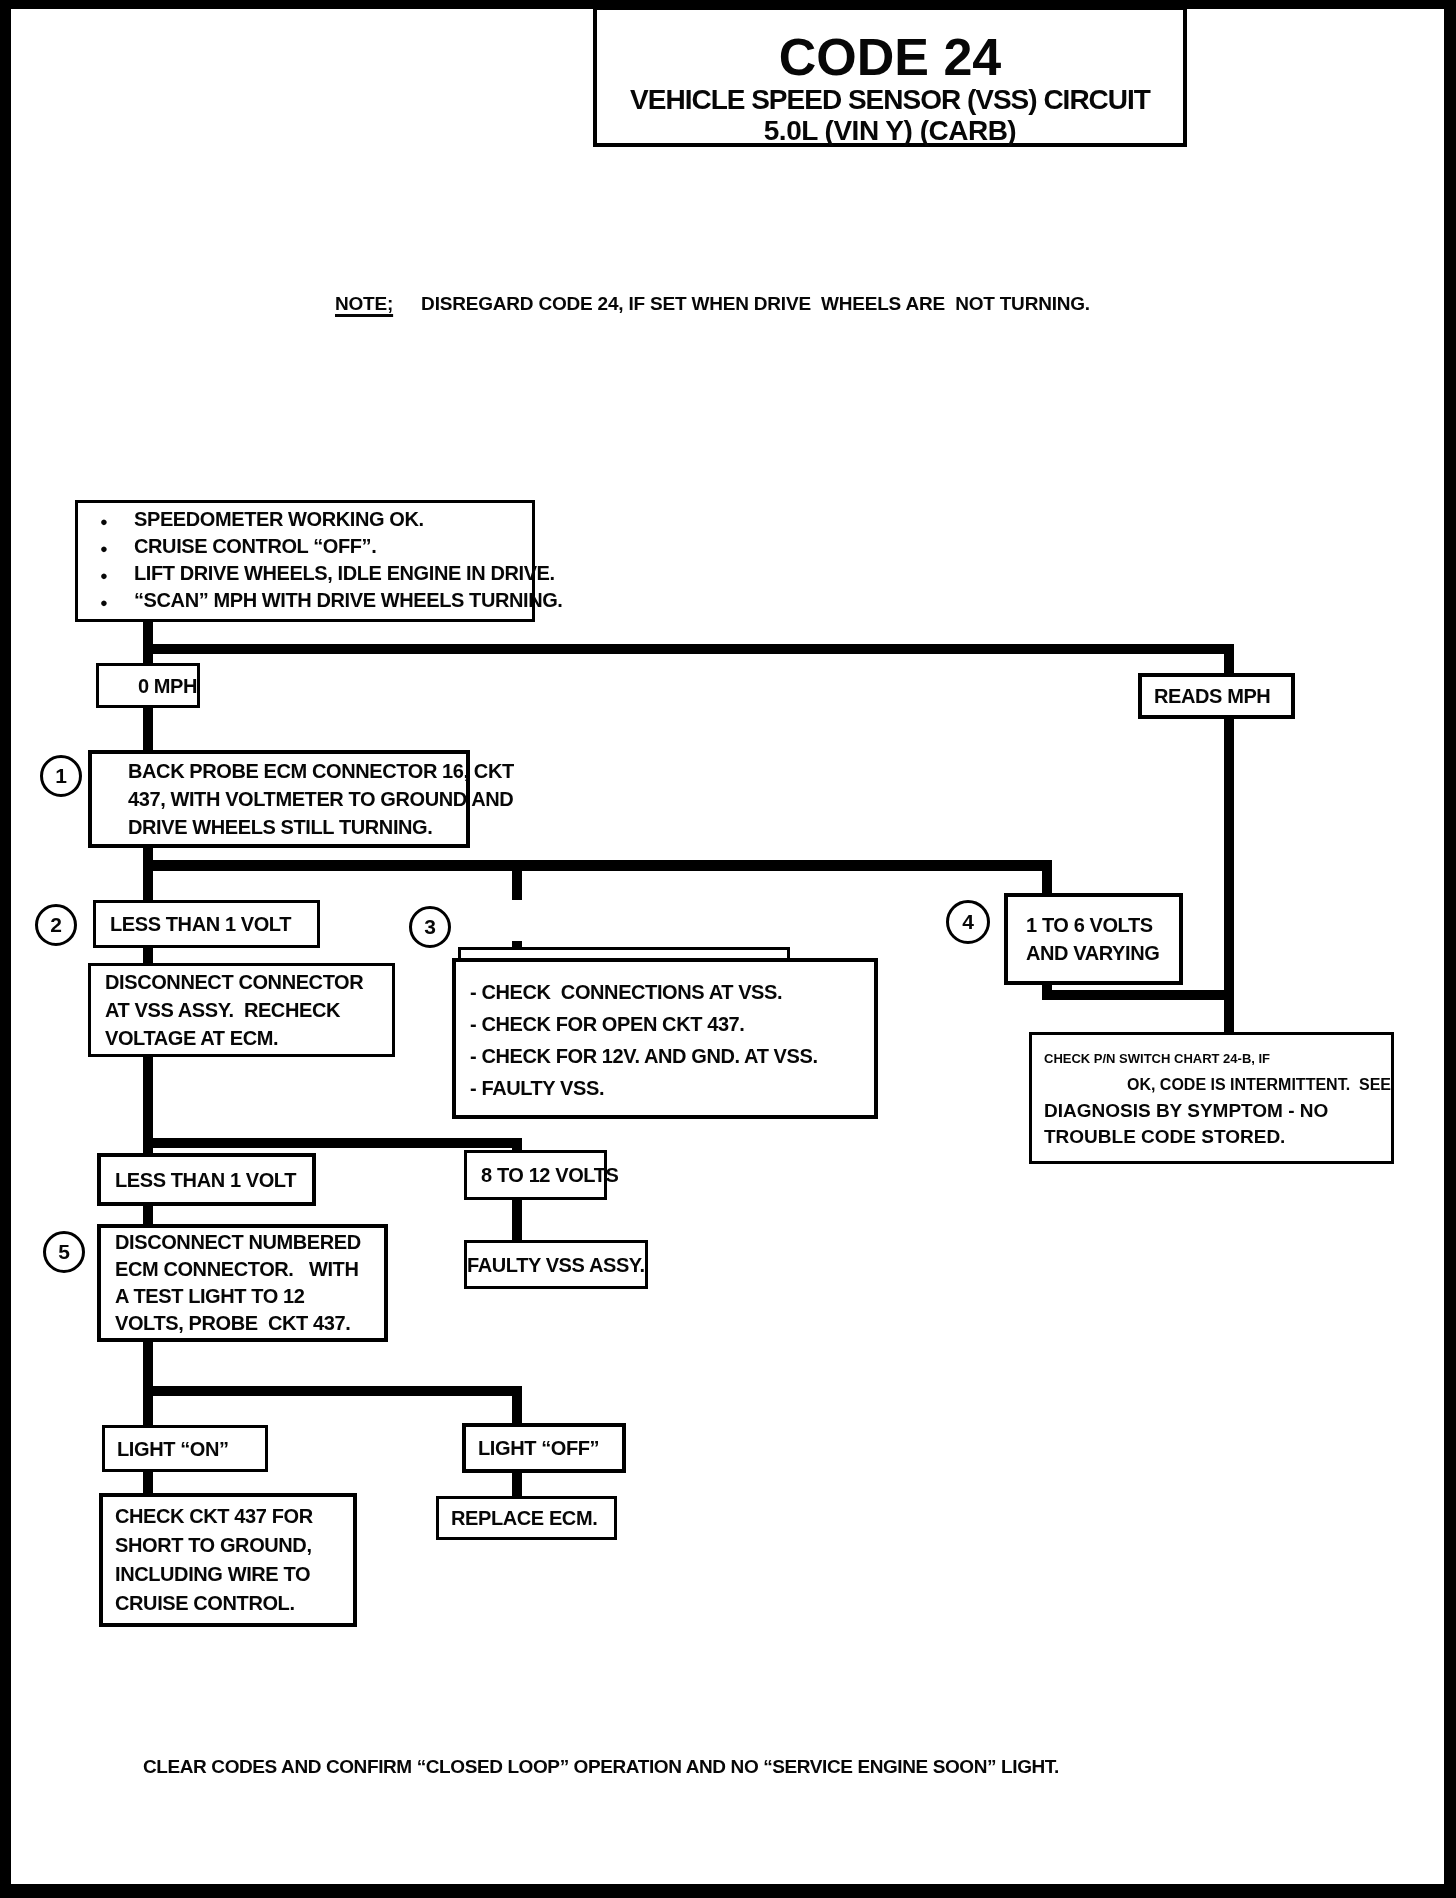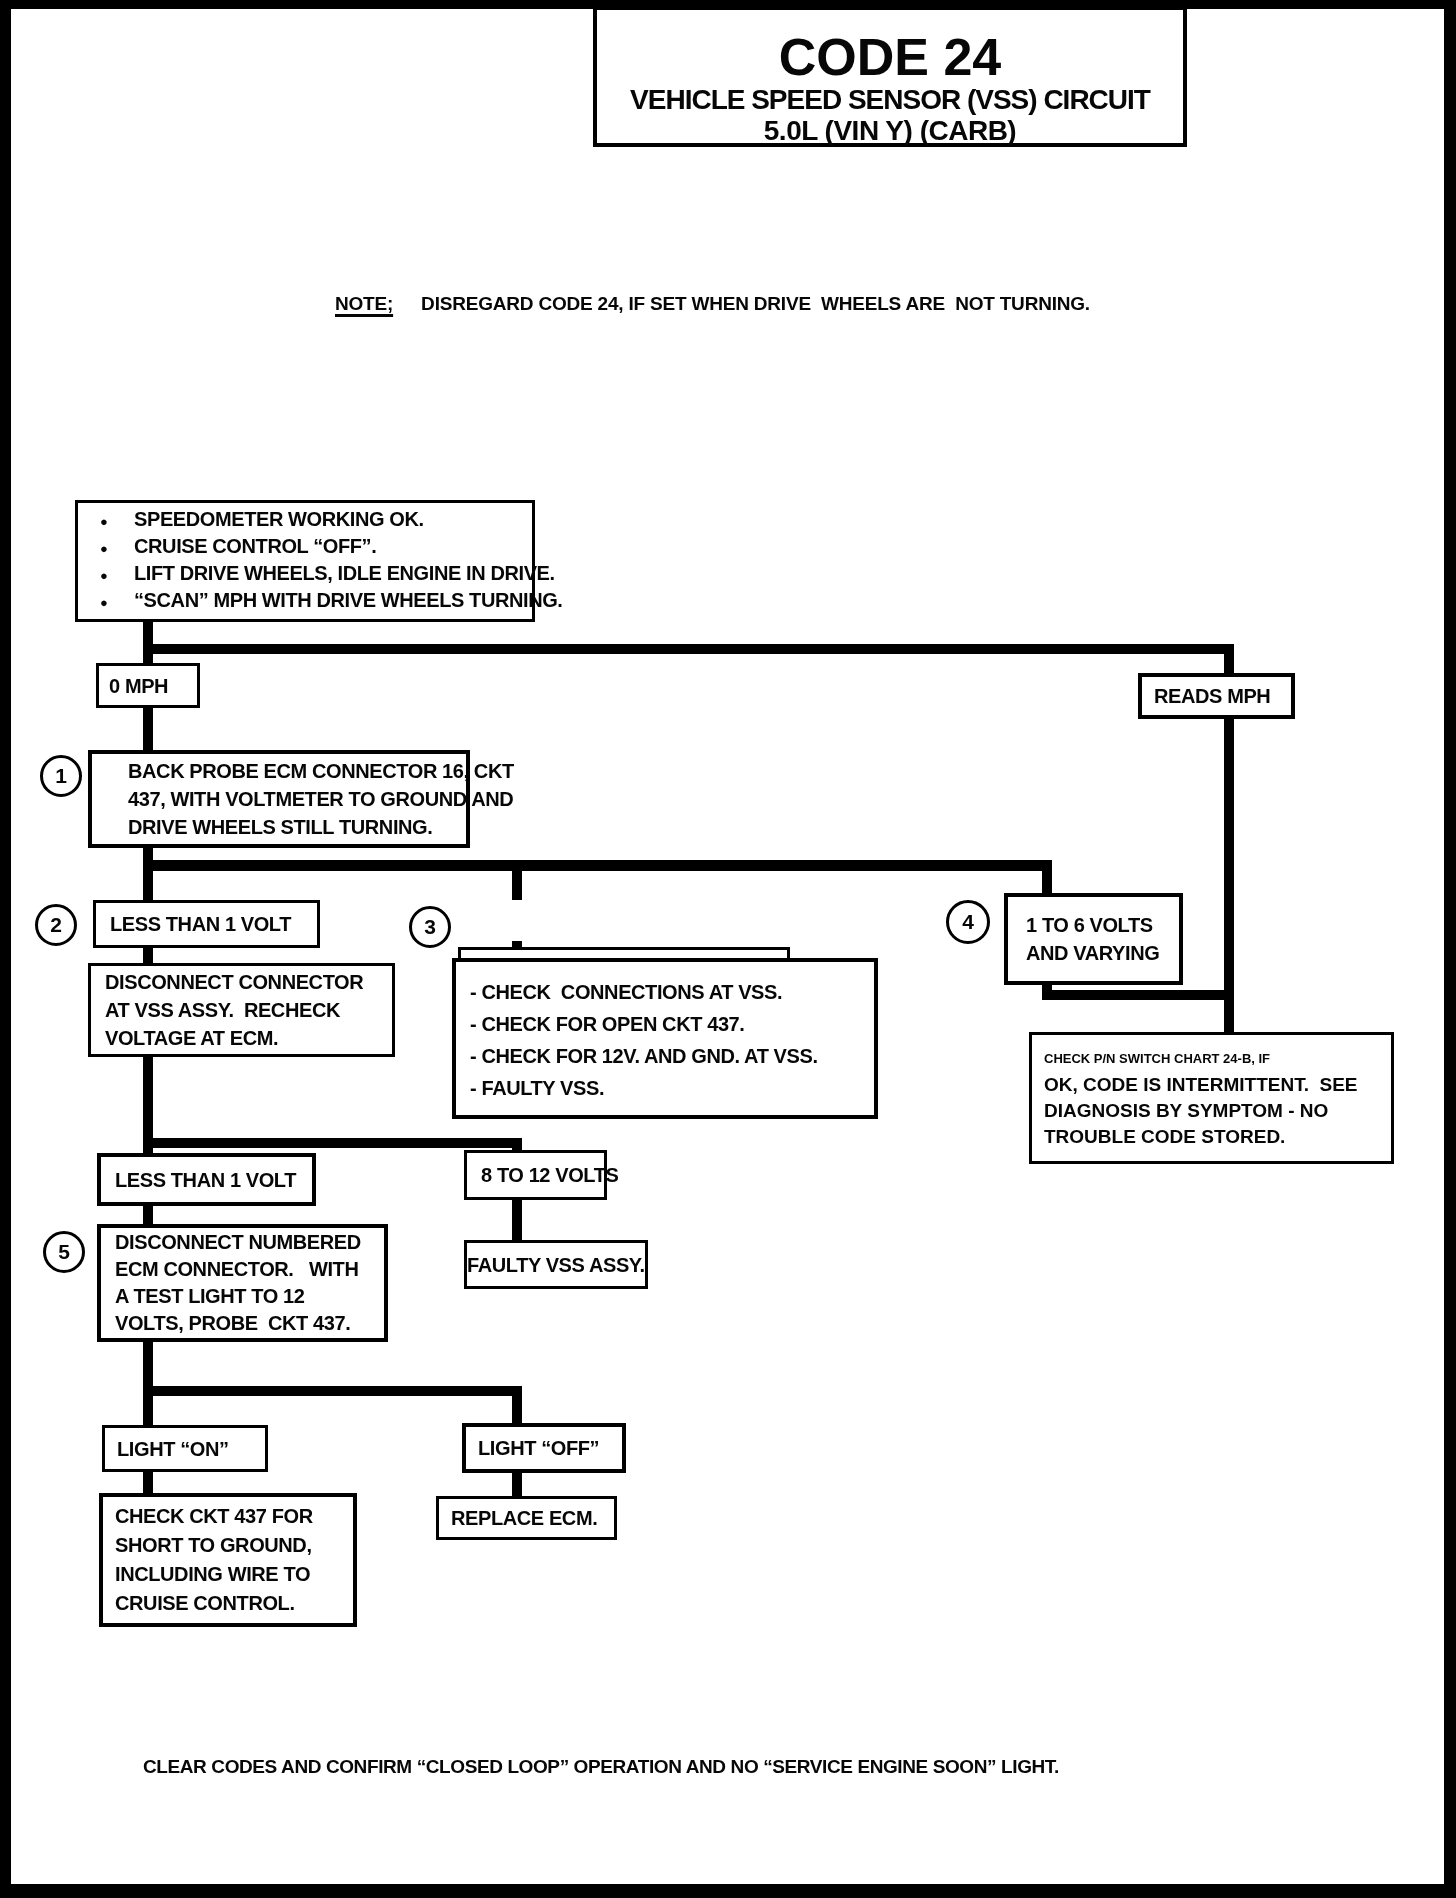--- a/index.html
+++ b/index.html
@@ -73,21 +73,21 @@
   <div class="edge" style="left:512px;top:1146px;width:10px;height:7px;"></div>
   <div class="edge" style="left:143px;top:1204px;width:10px;height:22px;"></div>
   <div class="edge" style="left:512px;top:1198px;width:10px;height:44px;"></div>
   <div class="edge" style="left:143px;top:1340px;width:10px;height:58px;"></div>
   <div class="edge" style="left:143px;top:1386px;width:379px;height:10px;"></div>
   <div class="edge" style="left:143px;top:1394px;width:10px;height:32px;"></div>
   <div class="edge" style="left:512px;top:1394px;width:10px;height:30px;"></div>
   <div class="edge" style="left:143px;top:1470px;width:10px;height:24px;"></div>
   <div class="edge" style="left:512px;top:1471px;width:10px;height:26px;"></div>
 
-  <div class="fbox" style="left:96px;top:663px;width:104px;height:45px;padding-left:10px;">
+  <div class="fbox" style="left:96px;top:663px;width:104px;height:45px;padding-left:10px;align-items:flex-end;">
     <span class="box-line">0 MPH</span>
   </div>
   <div class="fbox b4" style="left:1138px;top:673px;width:157px;height:46px;padding-left:12px;">
     <span class="box-line">READS MPH</span>
   </div>
 
   <div class="circle" style="left:40px;top:755px;">
       <span>1</span>
     </div>
   <div class="fbox b4" style="left:88px;top:750px;width:382px;height:98px;padding-left:36px;">
@@ -122,21 +122,21 @@
     <span class="box-line">VOLTAGE AT ECM.</span>
   </div>
   <div class="fbox b4" style="left:452px;top:958px;width:426px;height:161px;padding-left:14px;justify-content:flex-start;padding-top:14px;">
     <span class="box-line" style="line-height:32px;">- CHECK  CONNECTIONS AT VSS.</span>
     <span class="box-line" style="line-height:32px;">- CHECK FOR OPEN CKT 437.</span>
     <span class="box-line" style="line-height:32px;">- CHECK FOR 12V. AND GND. AT VSS.</span>
     <span class="box-line" style="line-height:32px;">- FAULTY VSS.</span>
   </div>
   <div class="fbox" style="left:1029px;top:1032px;width:365px;height:132px;padding-left:12px;">
     <span class="box-line" style="font-size:13px;line-height:26px;letter-spacing:0;">CHECK P/N SWITCH CHART 24-B, IF</span>
-    <span class="box-line" style="font-size:19px;line-height:26px;letter-spacing:0;">OK, CODE IS INTERMITTENT.  SEE</span>
+    <span class="box-line" style="font-size:16px;line-height:26px;letter-spacing:0;text-align:right;">OK, CODE IS INTERMITTENT.  SEE</span>
     <span class="box-line" style="font-size:19px;line-height:26px;letter-spacing:0;">DIAGNOSIS BY SYMPTOM - NO</span>
     <span class="box-line" style="font-size:19px;line-height:26px;letter-spacing:0;">TROUBLE CODE STORED.</span>
   </div>
 
   <div class="fbox b4" style="left:97px;top:1153px;width:219px;height:53px;padding-left:14px;">
     <span class="box-line">LESS THAN 1 VOLT</span>
   </div>
   <div class="fbox" style="left:464px;top:1150px;width:143px;height:50px;padding-left:14px;">
     <span class="box-line">8 TO 12 VOLTS</span>
   </div>

